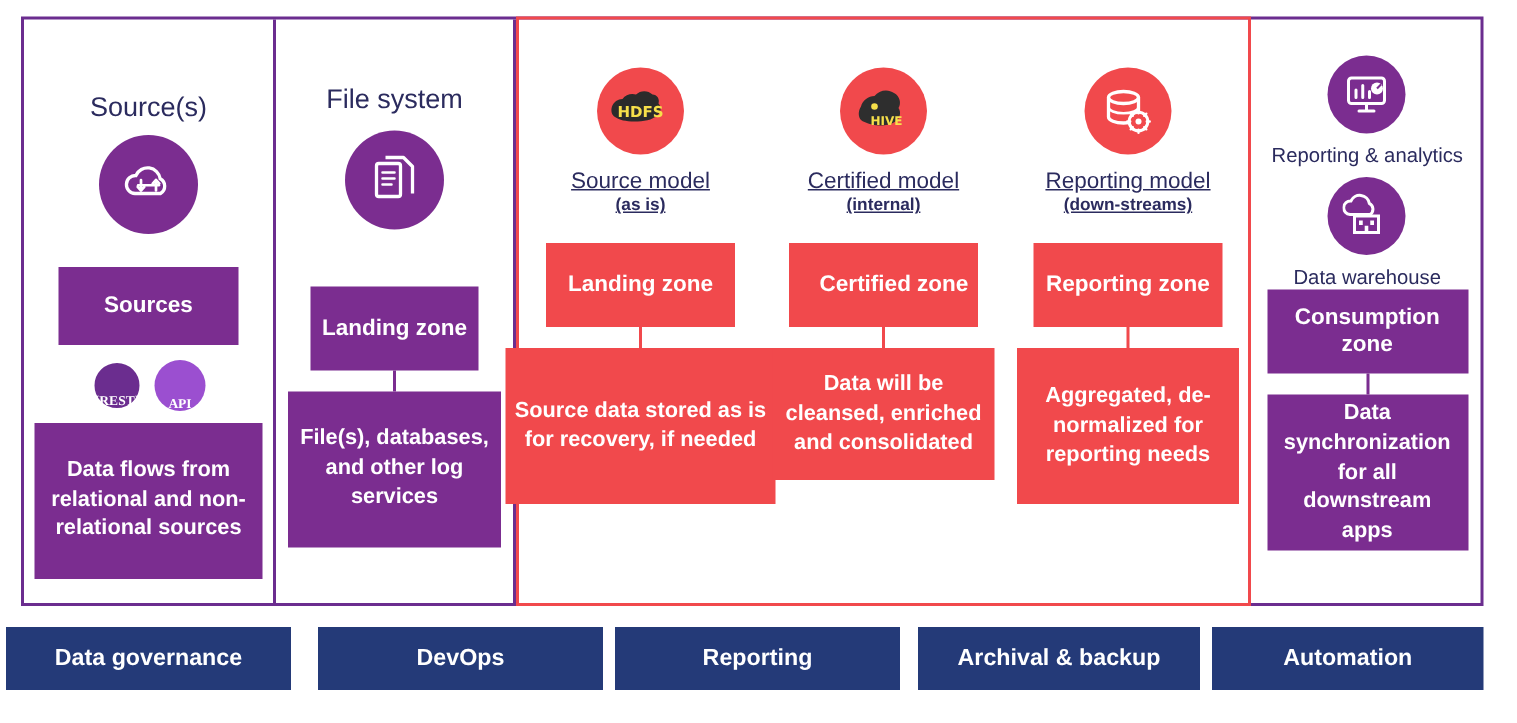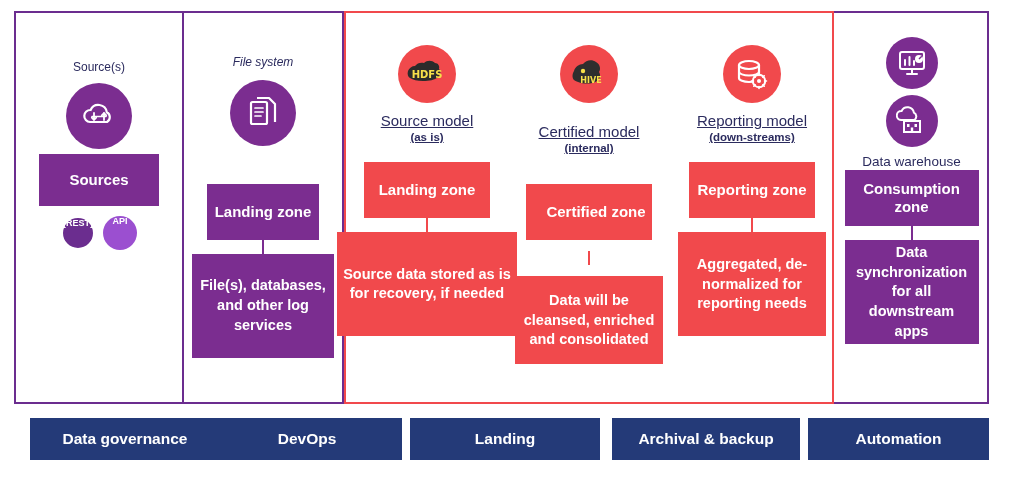--- a/index.html
+++ b/index.html
@@ -56,27 +56,27 @@
     align-items: center;
   }
   .col-sep {
     border-left: 2px solid #6b2d8f;
     border-right: 2px solid #6b2d8f;
   }
 
   .col-sources     { left: 16px;  width: 166px; }
   .col-filesystem  { left: 182px; width: 162px; }
   .col-source-model{ left: 346px; width: 162px; }
-  .col-certified   { left: 508px; width: 162px; gap: 11px; }
+  .col-certified   { left: 508px; width: 162px; }
   .col-reporting   { left: 670px; width: 164px; }
   .col-consumption { left: 836px; width: 151px; }
 
   
   .col-heading {
-    font-size: 12px;
+    font-size: 18px;
     color: #2b2b5e;
     line-height: 1.15;
     margin-top: 48px;
   }
   .col-heading.top {
     margin-top: 48px;
   }
 
   
   .circle {
@@ -154,44 +154,45 @@
     height: 42px;
     background: #243a78;
     color: #ffffff;
     font-size: 15.5px;
     font-weight: bold;
     display: flex;
     align-items: center;
     justify-content: center;
     box-sizing: border-box;
   }
-  .bar-0 { left: 30px;  top: 418px; width: 190px; text-align: center; }
+  .bar-0 { left: 4px;  top: 418px; width: 190px; text-align: center; }
   .bar-1 { left: 212px; top: 418px; width: 190px; }
   .bar-2 { left: 410px; top: 418px; width: 190px; }
   .bar-3 { left: 612px; top: 418px; width: 188px; }
   .bar-4 { left: 808px; top: 418px; width: 181px; }
 
   
   .badge-row {
     display: flex;
     gap: 8px;
     margin-top: 10px;
     align-items: center;
     justify-content: center;
   }
   .badge {
     width: 34px; height: 34px;
     border-radius: 50%;
     display: flex;
-    align-items: flex-start;
+    align-items: flex-end;
     justify-content: center;
     font-size: 9px;
     font-weight: bold;
     color: #ffffff;
     box-sizing: border-box;
+    font-family: Liberation Serif, serif;
   }
   .badge-rest { background: #6b2d8f; border: 2px solid #ffffff; }
   .badge-api  { background: #9b4fd0; }
 
   
   .consumption-stack {
     display: flex;
     flex-direction: column;
     align-items: center;
     margin-top: 24px;
@@ -218,37 +219,40 @@
     <div class="col-heading top">Source(s)</div>
     <div class="circle circle-purple circle-lg" style="margin-top:8px;">
       <svg width="40" height="40" viewBox="0 0 40 40" aria-hidden="true">
         <path d="M11 26a6 6 0 0 1 .6-12 8.5 8.5 0 0 1 16.2 2.2A5.6 5.6 0 0 1 28 26z" fill="none" stroke="#ffffff" stroke-width="2.2"></path>
         <path d="M15 17v7M15 24l-2.2-2.4M15 24l2.2-2.4" stroke="#ffffff" stroke-width="1.8" fill="none" stroke-linecap="round"></path>
         <path d="M25 24v-7M25 17l-2.2 2.4M25 17l2.2 2.4" stroke="#ffffff" stroke-width="1.8" fill="none" stroke-linecap="round"></path>
         <path d="M13 20.5h14" stroke="#ffffff" stroke-width="1.6" stroke-linecap="round"></path>
       </svg>
     </div>
 
-    <div class="zone-box zone-purple" style="width:120px;height:52px;margin-top:5px;">
+    <div class="zone-box zone-purple" style="width:120px;height:52px;margin-top:22px;">
       <span>Sources</span>
     </div>
 
     <div class="badge-row">
       <div class="badge badge-rest">
         <span>{REST}</span>
       </div>
       <div class="badge badge-api">
         <span>API</span>
       </div>
     </div>
 
+    <div class="desc-box desc-purple" style="width:152px;height:104px;margin-top:8px;">
+      <span>Data flows from relational and non-relational sources</span>
+    </div>
   </div>
 
   <div class="column col-filesystem col-sep">
-    <div class="col-heading top" style="margin-top:43px;font-style:italic;">File system</div>
+    <div class="col-heading top" style="margin-top:43px;">File system</div>
     <div class="circle circle-purple circle-lg" style="margin-top:10px;">
       <svg width="36" height="38" viewBox="0 0 36 38" aria-hidden="true">
         <rect x="6" y="8" width="16" height="22" rx="1.5" fill="none" stroke="#ffffff" stroke-width="2.2"></rect>
         <path d="M12 4h12l6 6v18" fill="none" stroke="#ffffff" stroke-width="2.2" stroke-linejoin="round"></path>
         <path d="M10 14h8M10 18h8M10 22h6" stroke="#ffffff" stroke-width="1.7" stroke-linecap="round"></path>
       </svg>
     </div>
 
     <div class="zone-box zone-purple" style="width:112px;height:56px;margin-top:38px;">
       <span>Landing zone</span>
@@ -335,20 +339,21 @@
     <div class="consumption-stack">
       <div class="circle circle-purple circle-sm">
         <svg width="32" height="32" viewBox="0 0 32 32" aria-hidden="true">
           <rect x="4" y="5" width="24" height="17" rx="2" fill="none" stroke="#ffffff" stroke-width="2"></rect>
           <path d="M11 27h10M16 22v5" stroke="#ffffff" stroke-width="2" stroke-linecap="round"></path>
           <path d="M9 18v-5M13.5 18v-8M18 18v-4" stroke="#ffffff" stroke-width="2" stroke-linecap="round"></path>
           <circle cx="23" cy="12" r="4" fill="#ffffff"></circle>
           <path d="M23 12l2.8-2.8" stroke="#7b2d90" stroke-width="1.4"></path>
         </svg>
       </div>
+      <div class="consumption-label">Reporting &amp; analytics</div>
 
       <div class="circle circle-purple circle-sm" style="margin-top:6px;">
         <svg width="32" height="32" viewBox="0 0 32 32" aria-hidden="true">
           <path d="M5 15a4.5 4.5 0 0 1 .6-9 6.5 6.5 0 0 1 12.3 1.6A4.3 4.3 0 0 1 18.4 15z" fill="none" stroke="#ffffff" stroke-width="2"></path>
           <rect x="8" y="16" width="16" height="11" fill="none" stroke="#ffffff" stroke-width="2"></rect>
           <path d="M11 19h2.5v3H11zM18.5 19H21v3h-2.5zM14.8 22.5h2.4v4.5h-2.4z" fill="#ffffff"></path>
         </svg>
       </div>
       <div class="consumption-label">Data warehouse</div>
     </div>
@@ -363,21 +368,21 @@
     </div>
   </div>
 
   <div class="bottom-bar bar-0">
     <span>Data governance</span>
   </div>
   <div class="bottom-bar bar-1">
     <span>DevOps</span>
   </div>
   <div class="bottom-bar bar-2">
-    <span>Landing</span>
+    <span>Reporting</span>
   </div>
   <div class="bottom-bar bar-3">
     <span>Archival &amp; backup</span>
   </div>
   <div class="bottom-bar bar-4">
     <span>Automation</span>
   </div>
 
 </div>
 

